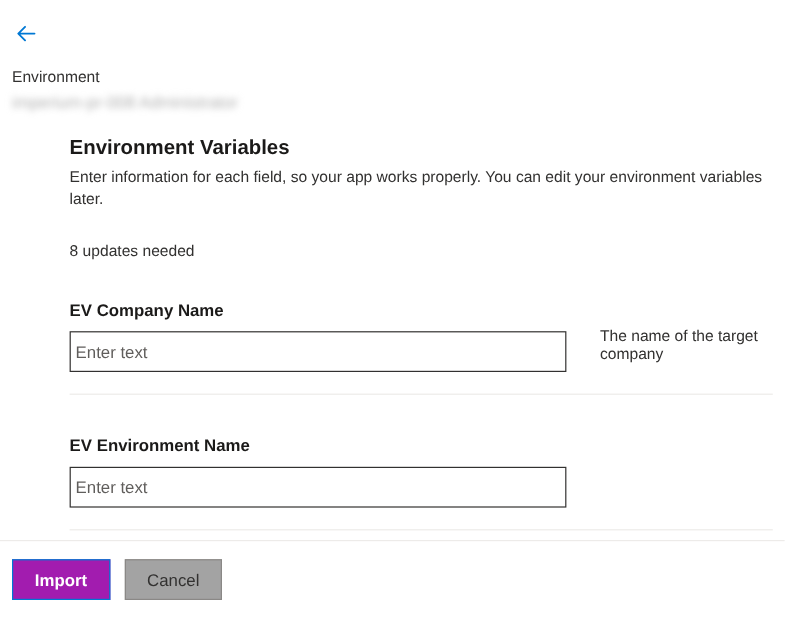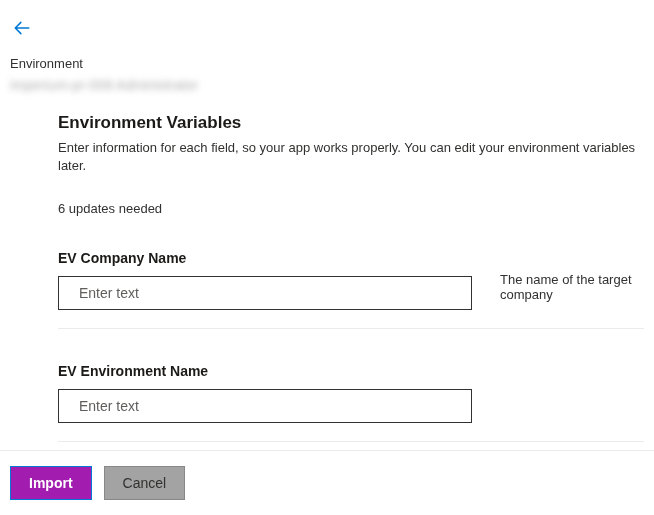--- a/index.html
+++ b/index.html
@@ -76,21 +76,21 @@
     .field-left { flex: 0 0 414px; }
     .field-label {
       font-size: 14px;
       font-weight: 600;
       color: #1b1a19;
       margin-bottom: 10px;
     }
     .text-input {
       width: 100%;
       height: 34px;
-      padding: 6px 20px;
+      padding: 6px 4px;
       font-size: 14px;
       font-family: inherit;
       border: 1px solid #323130;
       outline: none;
       background: #fff;
     }
     .text-input::placeholder { color: #605e5c; }
     .field-help {
       font-size: 13px;
       color: #323130;
@@ -140,21 +140,21 @@
 </div>
 
 <div class="env-block">
   <div class="env-label">Environment</div>
   <div class="env-value">imperium-pr-008 Administrator</div>
 </div>
 
 <div class="section">
   <div class="section-title">Environment Variables</div>
   <div class="section-desc">Enter information for each field, so your app works properly. You can edit your environment variables later.</div>
-  <div class="updates">6 updates needed</div>
+  <div class="updates">8 updates needed</div>
 
   <div class="field-row">
     <div class="field-left">
       <div class="field-label">EV Company Name</div>
       <input type="text" class="text-input" placeholder="Enter text" style="">
     </div>
     <div class="field-help">The name of the target company</div>
   </div>
 
   <div class="field-row">

